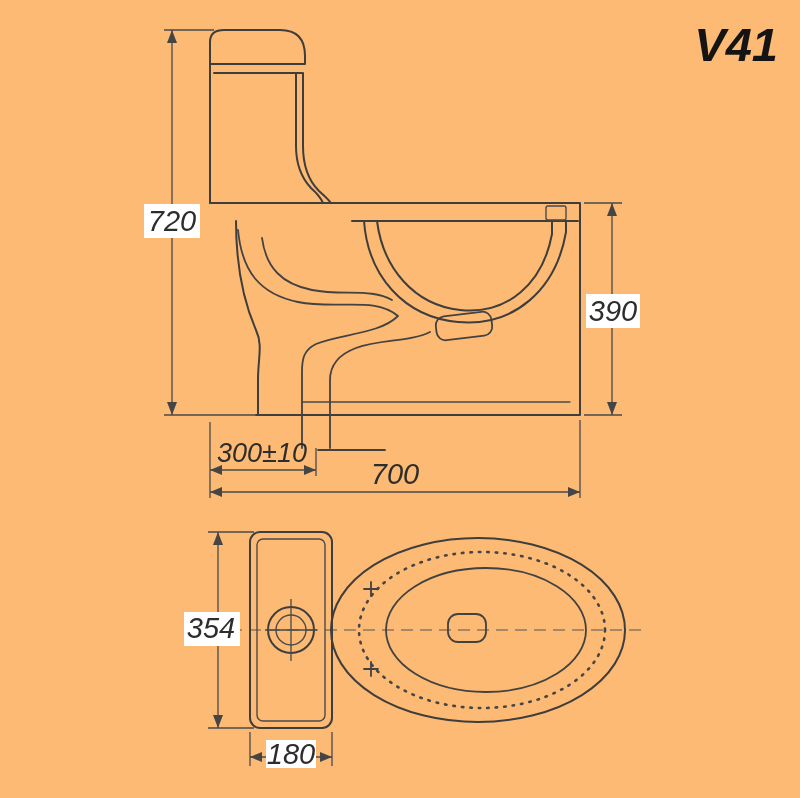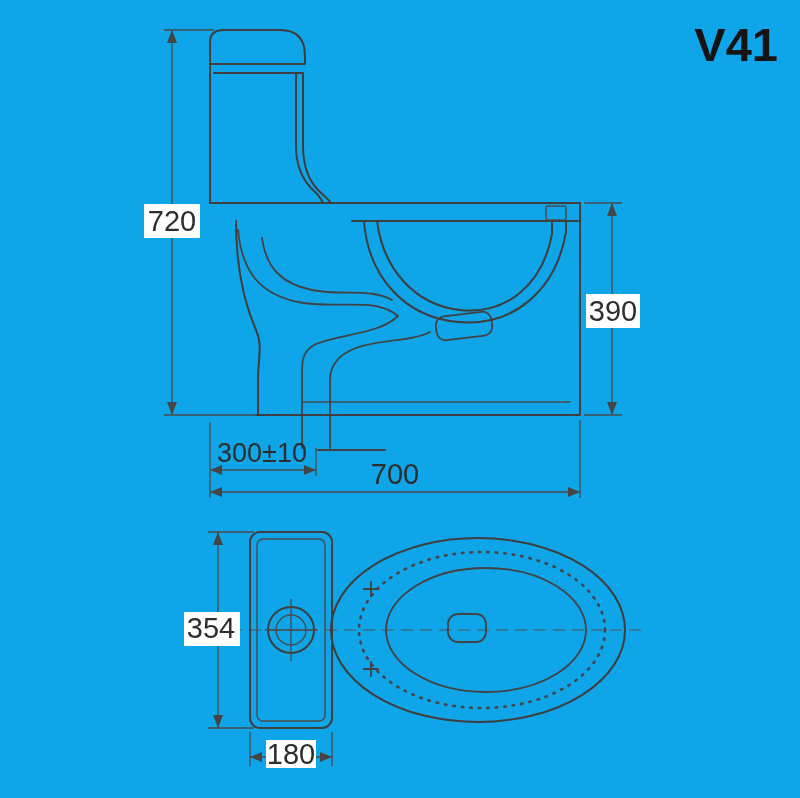--- a/index.html
+++ b/index.html
@@ -3,24 +3,25 @@
 <meta charset="utf-8">
 <style>
   html, body {
     margin: 0;
     padding: 0;
     background: #ffffff;
   }
   .canvas {
     width: 800px;
     height: 798px;
-    background: #0ea5e9;
+    background: #fdba74;
     position: relative;
     font-family: "Liberation Sans", sans-serif;
     overflow: hidden;
+    font-style: italic;
   }
   svg { display: block; }
   .outline   { fill: none; stroke: #3e3e3e; stroke-width: 2;   stroke-linecap: round; stroke-linejoin: round; }
   .inner     { fill: none; stroke: #4a4a4a; stroke-width: 1.4; stroke-linecap: round; stroke-linejoin: round; }
   .detail    { fill: none; stroke: #424242; stroke-width: 1.8; stroke-linecap: round; stroke-linejoin: round; }
   .dimline   { fill: none; stroke: #4a4a4a; stroke-width: 1.3; }
   .centerline{ fill: none; stroke: #555555; stroke-width: 1.2; stroke-dasharray: 12 7; }
   .stitch    { fill: none; stroke: #454545; stroke-width: 2.6; stroke-dasharray: 1.5 7; stroke-linecap: round; }
   .arrow     { fill: #454545; stroke: none; }
   .dim-text  { font-family: "Liberation Sans", sans-serif; font-size: 29px; fill: #2d2d2d; text-anchor: middle; }

